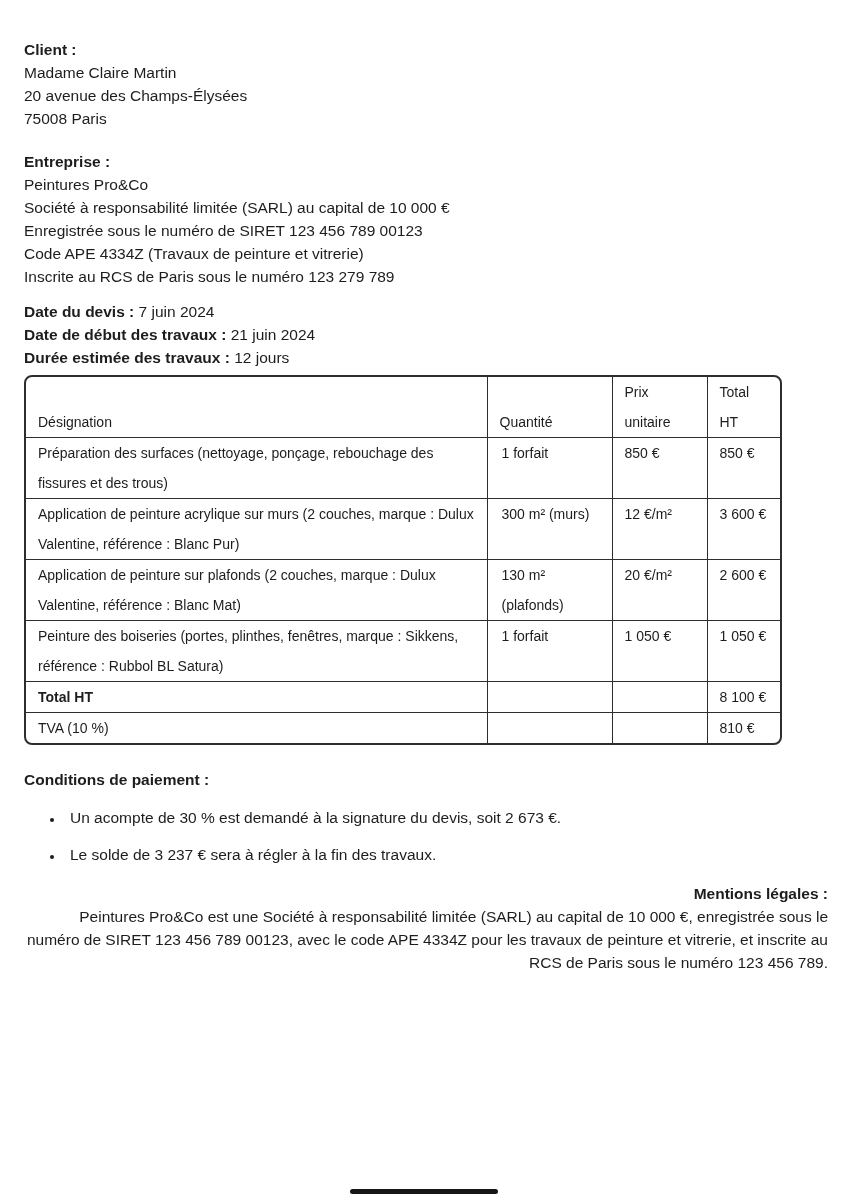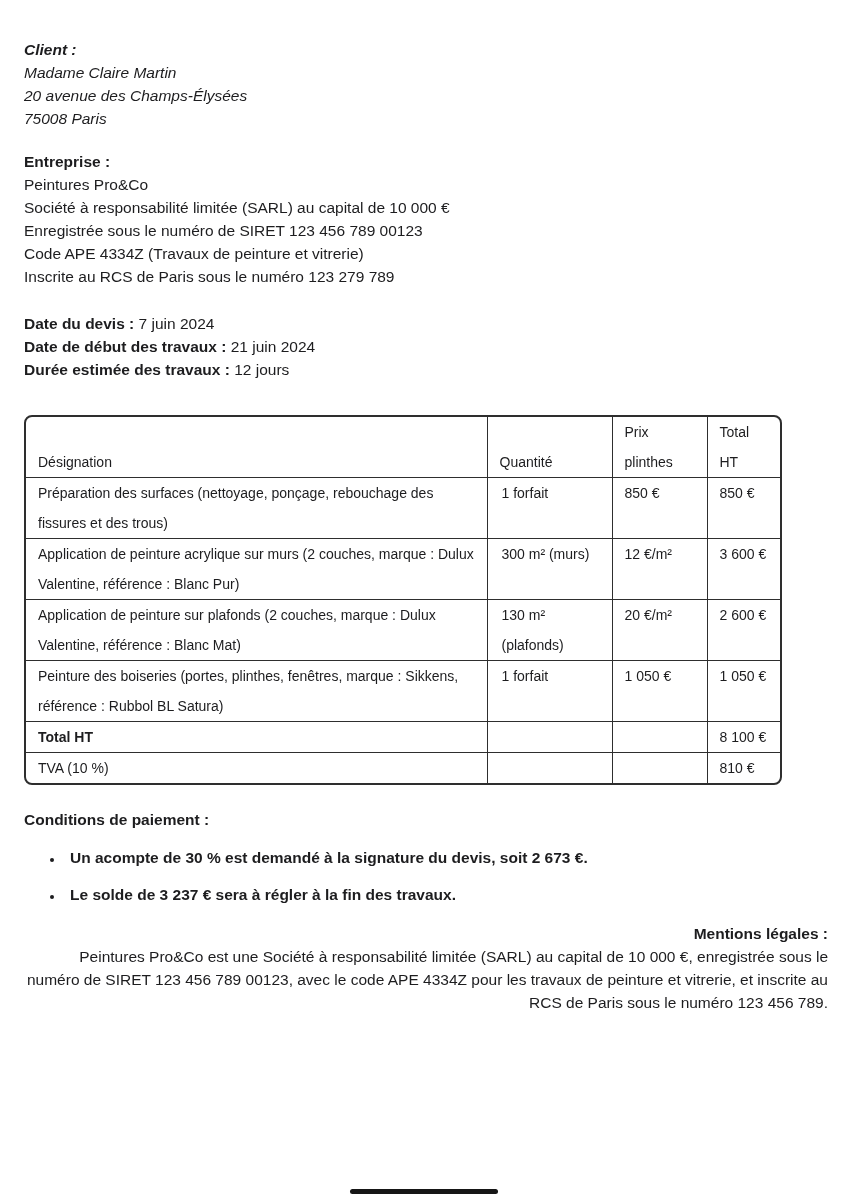--- a/index.html
+++ b/index.html
@@ -8,23 +8,23 @@
     background: #ffffff;
     color: #1d1d1f;
     font-family: "Liberation Sans", "DejaVu Sans", sans-serif;
     position: relative;
     overflow: hidden;
   }
   .page { box-sizing: border-box; padding: 38px 20px 0 24px; }
   p { margin: 0; font-size: 15.5px; line-height: 23px; }
   .b { font-weight: bold; }
 
-  .sec-client  { margin-bottom: 20px; font-style: italic; }
-  .sec-company { margin-bottom: 24px; }
-  .sec-dates   { margin-bottom: 34px; }
+  .sec-client  { margin-bottom: 20px; }
+  .sec-company { margin-bottom: 12px; }
+  .sec-dates   { margin-bottom: 6px; }
 
   
   .tbl-wrap {
     width: 758px;
     border: 2px solid #2e2e2e;
     border-radius: 8px;
     overflow: hidden;
     box-sizing: border-box;
   }
   table { border-collapse: collapse; width: 100%; table-layout: fixed; }
@@ -48,21 +48,20 @@
   td.qty { white-space: pre-line; padding-left: 14px; }
   td.lbl-bold { font-weight: bold; }
 
   .sec-pay { margin-top: 23px; }
   .sec-pay ul { margin: 15px 0 0 0; padding-left: 40px; }
   .sec-pay li {
     font-size: 15.5px;
     line-height: 23px;
     margin-bottom: 14px;
     padding-left: 6px;
-    font-weight: bold;
   }
   .sec-pay li::marker { font-size: 12px; }
 
   .sec-legal { margin-top: 16px; text-align: right; }
   .sec-legal p.txt { max-width: 806px; }
 
   .home-bar {
     position: absolute;
     left: 50%; bottom: 6px;
     transform: translateX(-50%);
@@ -103,21 +102,21 @@
       <colgroup>
           <col class="c-des">
           <col class="c-qty">
           <col class="c-pu">
           <col class="c-tot">
         </colgroup>
       <thead>
         <tr>
           <th>Désignation</th>
           <th>Quantité</th>
-          <th>Prix plinthes</th>
+          <th>Prix unitaire</th>
           <th>Total HT</th>
         </tr>
       </thead>
       <tbody>
         <tr>
           <td>Préparation des surfaces (nettoyage, ponçage, rebouchage des fissures et des trous)</td>
           <td class="qty">1 forfait</td>
           <td>850&nbsp;€</td>
           <td>850&nbsp;€</td>
         </tr>

